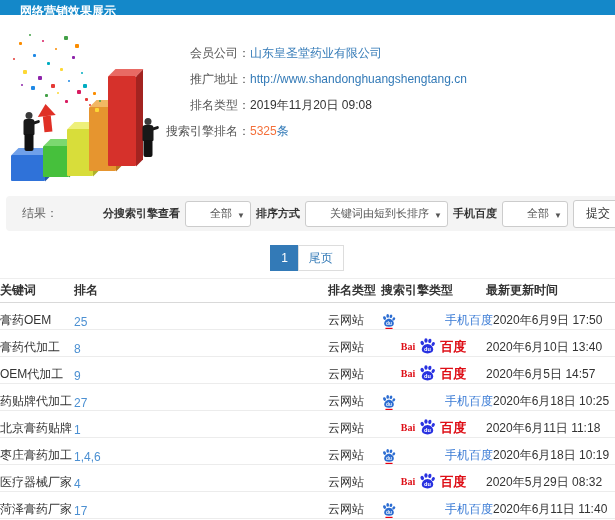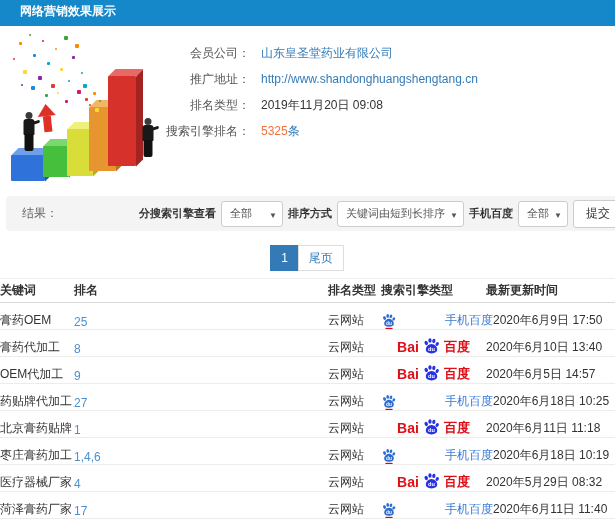--- a/index.html
+++ b/index.html
@@ -1,21 +1,21 @@
 <!DOCTYPE html>
 <html><head>
 <meta charset="utf-8">
 <style>
   * { margin:0; padding:0; box-sizing:border-box; }
   html,body { background:#fff; }
   body { font-family:"Liberation Sans","DejaVu Sans",sans-serif; font-size:12px; color:#333; }
   .stage { position:relative; width:615px; height:520px; overflow:hidden; background:#fff; }
 
   
-  .topbar { position:absolute; left:0; top:0; width:615px; height:26px; background:#1488c9;padding-left:40px; }
+  .topbar { position:absolute; left:0; top:0; width:615px; height:15px; background:#1488c9;padding-left:40px; }
   .topbar .title { position:absolute; left:20px; top:0; line-height:22px; color:#fff; font-weight:bold; font-size:12px; }
 
   
   .graphic { position:absolute; left:5px; top:28px; width:170px; height:160px; }
   .bar { position:absolute; }
   .bar .face { position:absolute; left:0; bottom:0; width:100%; height:100%; border-radius:1px; }
   .bar .topf { position:absolute; left:3.5px; top:-7px; width:100%; height:7px; transform:skewX(-45deg); }
   .bar .sidef { position:absolute; right:-7px; top:-3.5px; width:7px; height:100%; transform:skewY(-45deg); }
   .confetti { position:absolute; border-radius:1px; }
   .man { position:absolute; }
@@ -23,32 +23,32 @@
   .man .torso { position:absolute; left:50%; transform:translateX(-50%); top:7px; width:11px; height:16px; background:#191919; border-radius:3px 3px 1px 1px; }
   .man .arm { position:absolute; left:60%; top:9px; width:9px; height:3px; background:#191919; border-radius:2px; transform:rotate(-18deg); }
   .man .legs { position:absolute; left:50%; transform:translateX(-50%); top:22px; width:9px; height:17px; background:#111; border-radius:0 0 2px 2px; }
   .arrow-up { position:absolute; transform:rotate(-6deg); }
   .arrow-up .head { width:0; height:0; border-left:9px solid transparent; border-right:9px solid transparent; border-bottom:12px solid #e03026; }
   .arrow-up .stem { width:8px; height:16px; background:#e03026; margin-left:5px; }
 
   
   .info { position:absolute; left:166px; top:40px; }
   .info-row { display:flex; align-items:center; height:26px; }
-  .info-label { flex:0 0 84px; text-align:right; color:#555; margin-right:11px; white-space:nowrap; }
+  .info-label { flex:0 0 84px; text-align:right; color:#555; margin-right:0; white-space:nowrap; }
   .info-value { white-space:nowrap; }
   .link { color:#337ab7; text-decoration:none; cursor:pointer; }
   .hl-num { color:#f4703a; }
   .hl-suffix { color:#337ab7; }
 
   
   .filterbar { position:absolute; left:6px; right:0; top:196px; height:35px; background:#f4f4f4; border-radius:4px 0 0 4px; }
   .result-label { position:absolute; left:16px; top:0; line-height:35px; color:#666; }
   .filter-controls { position:absolute; right:-8px; top:0; height:35px; display:flex; align-items:center; gap:5px; }
   .f-label { font-weight:bold; color:#333; font-size:11px; white-space:nowrap; }
-  .sel { position:relative; height:26px; background:#fff; border:1px solid #ccc; border-radius:3px; display:flex; align-items:center; padding:0 18px 0 8px; color:#555; font-size:11px; white-space:nowrap; cursor:pointer; }
+  .sel { position:relative; height:26px; background:#fff; border:1px solid #ccc; border-radius:3px; display:flex; align-items:center; padding:0 18px 0 24px; color:#555; font-size:11px; white-space:nowrap; cursor:pointer; }
   .sel .caret { position:absolute; right:5px; top:9px; font-size:8px; color:#555; }
   .submit-btn { height:28px; padding:0 12px; background:#fff; border:1px solid #ccc; border-radius:3px; color:#333; font-size:12px; cursor:pointer; white-space:nowrap; }
 
   
   .pagination { position:absolute; left:0; top:245px; width:615px; display:flex; justify-content:center; }
   .page-item { min-width:26px; height:26px; line-height:24px; padding:0 10px; border:1px solid #ddd; background:#fff; color:#337ab7; text-align:center; cursor:pointer; margin-left:-1px; text-decoration:none; display:block; }
   .page-item.active { background:#337ab7; border-color:#337ab7; color:#fff; }
 
   
   .table { position:absolute; left:0; top:278px; width:615px; }
@@ -56,21 +56,21 @@
   .trow { display:flex; height:27px; align-items:flex-end; border-bottom:1px solid #ececec; background:#fff; }
   .c-kw { flex:0 0 74px; white-space:nowrap; overflow:hidden; }
   .c-rank { flex:0 0 254px; white-space:nowrap; }
   .c-rtype { flex:0 0 53px; white-space:nowrap; }
   .c-eng { flex:0 0 105px; display:flex; align-items:center; justify-content:center; gap:4px; white-space:nowrap; }
   .c-time { flex:1 1 auto; white-space:nowrap; }
   .rank-link { color:#4c90d2; cursor:pointer; text-decoration:none; }
   .eng-mobile-label { color:#3a7bd5;margin-left:44px; }
   .paw-sm { width:16px; height:16px; color:#2c6dd2; }
   .paw-lg { width:19px; height:19px; color:#2932e1; margin:0 -1px; }
-  .bd-red { color:#de0f17; font-weight:bold; font-size:14px; letter-spacing:0; }
+  .bd-red { color:#de0f17; font-weight:bold; font-size:10px; letter-spacing:0;font-family:Liberation Serif, serif; }
   .bd-cn { color:#de0f17; font-weight:bold; font-size:13px; }
 </style>
 </head>
 <body>
 
 <div class="stage">
 
   <div class="topbar">
     <span class="title">网络营销效果展示</span>
   </div>

